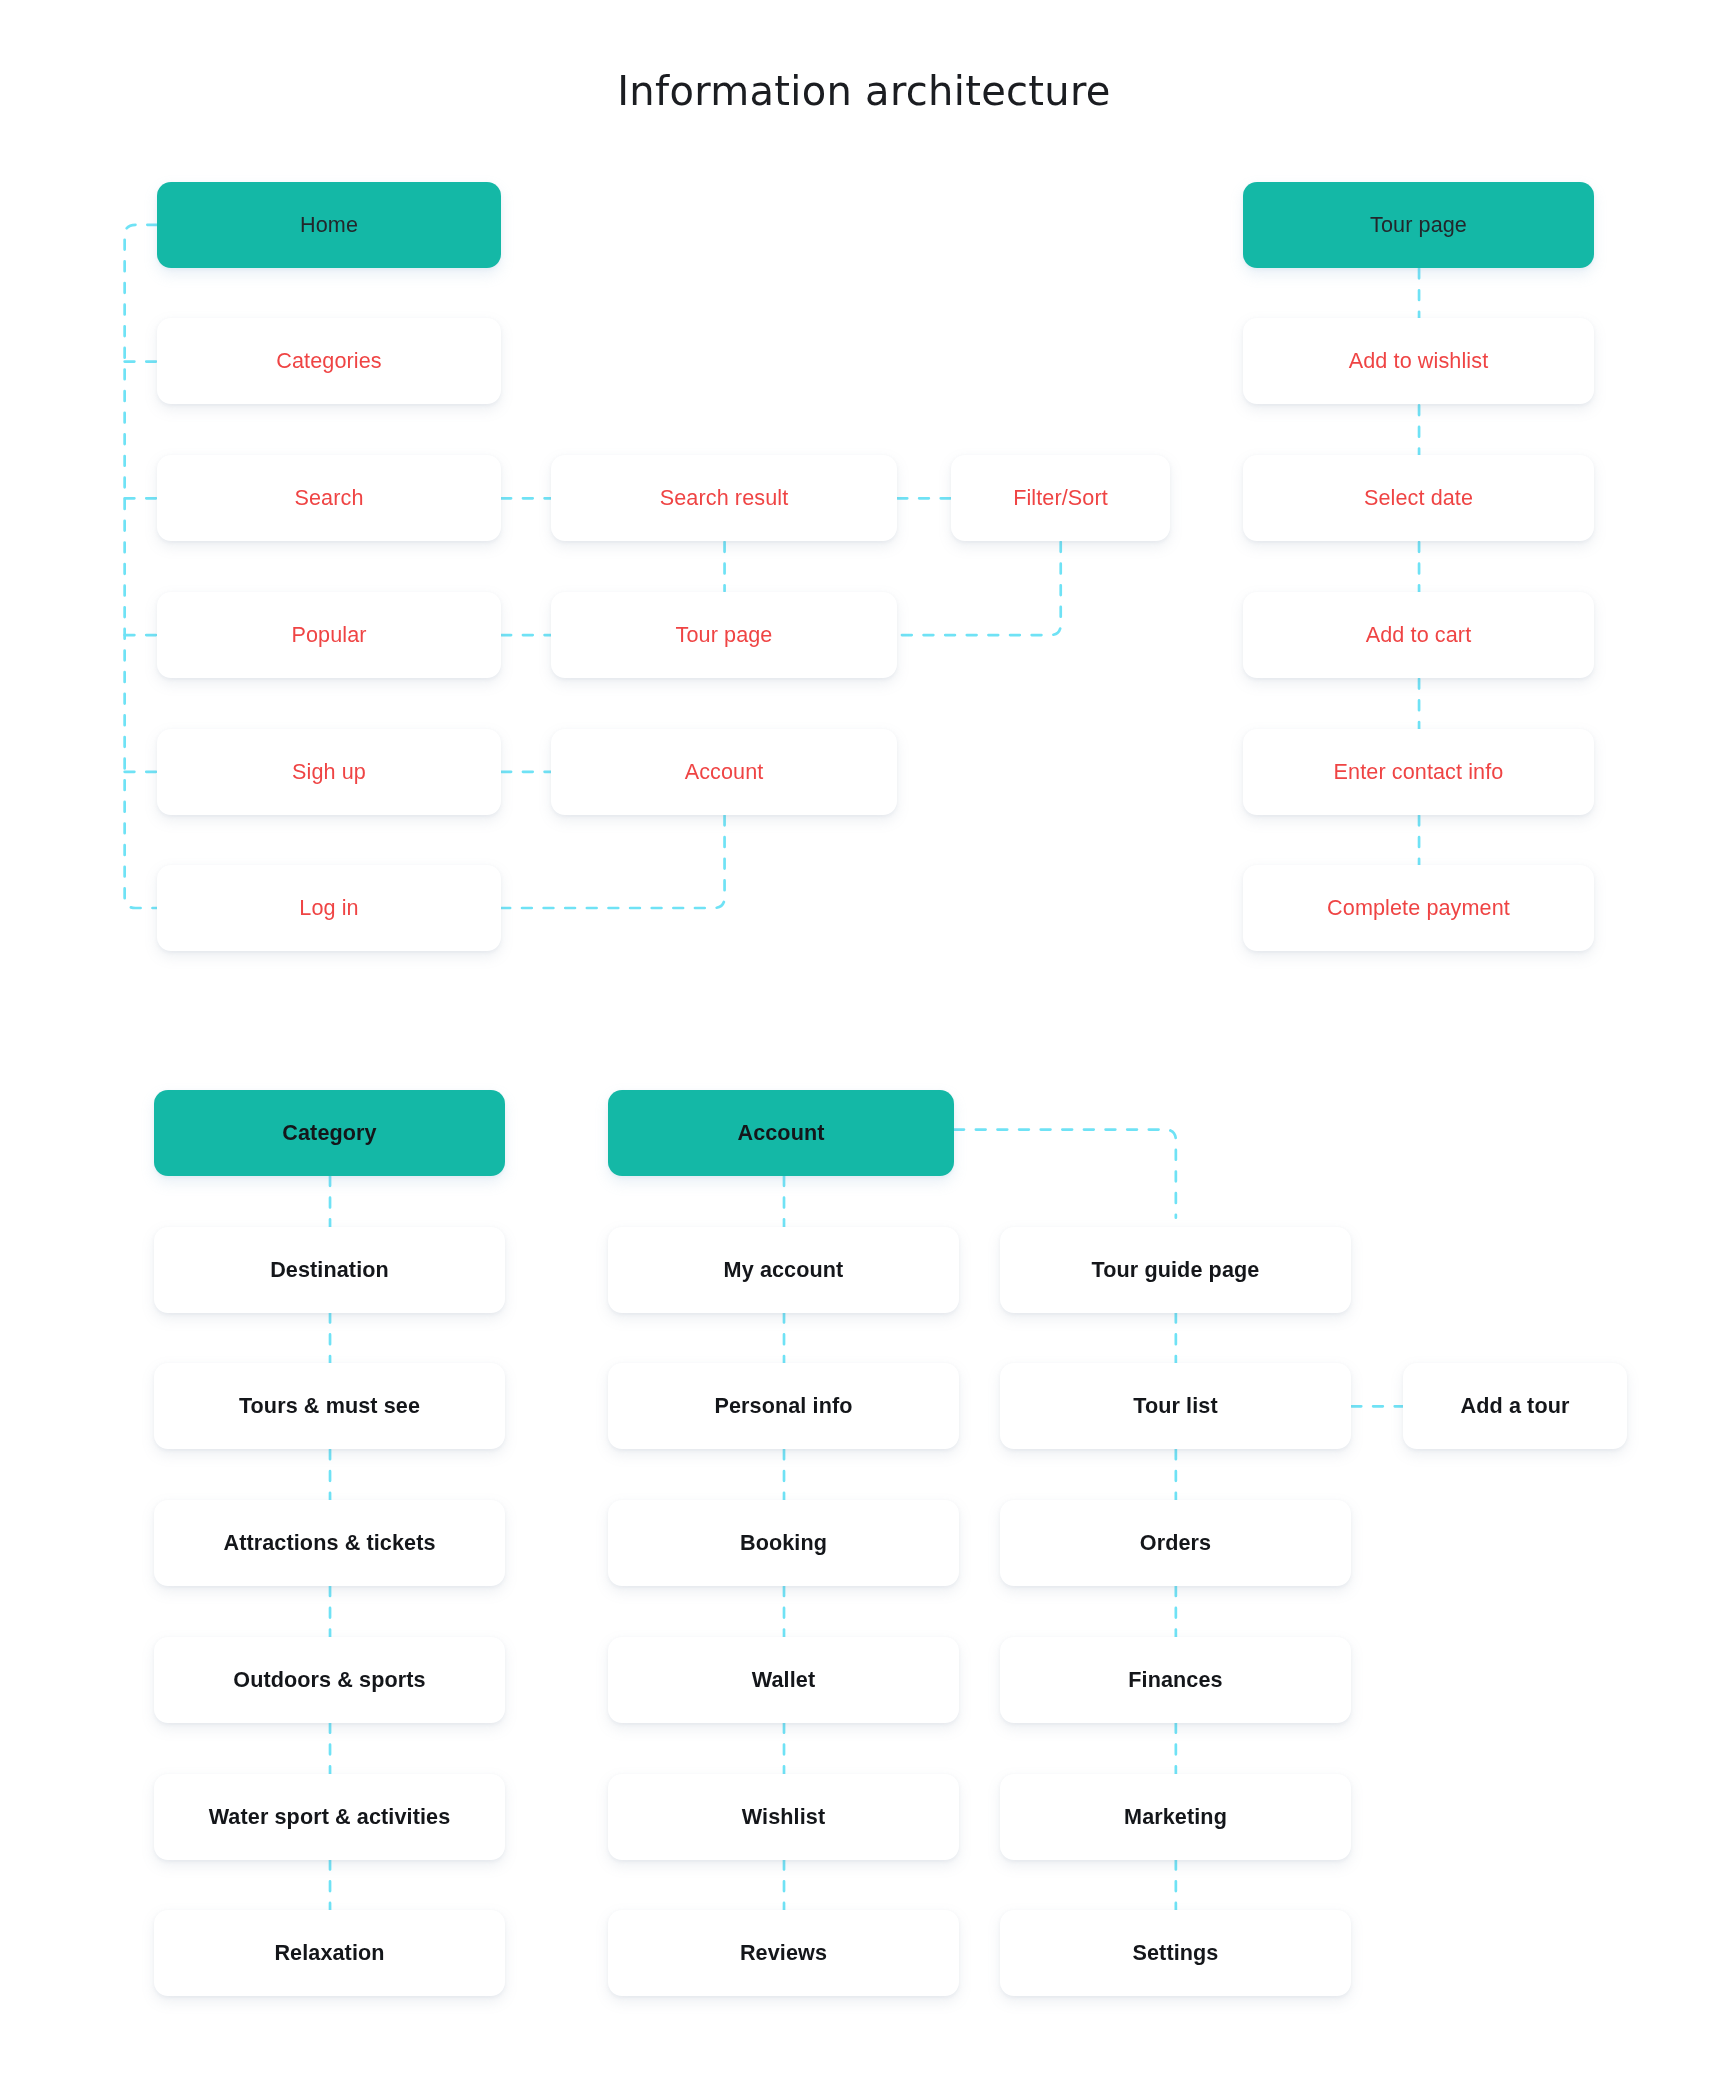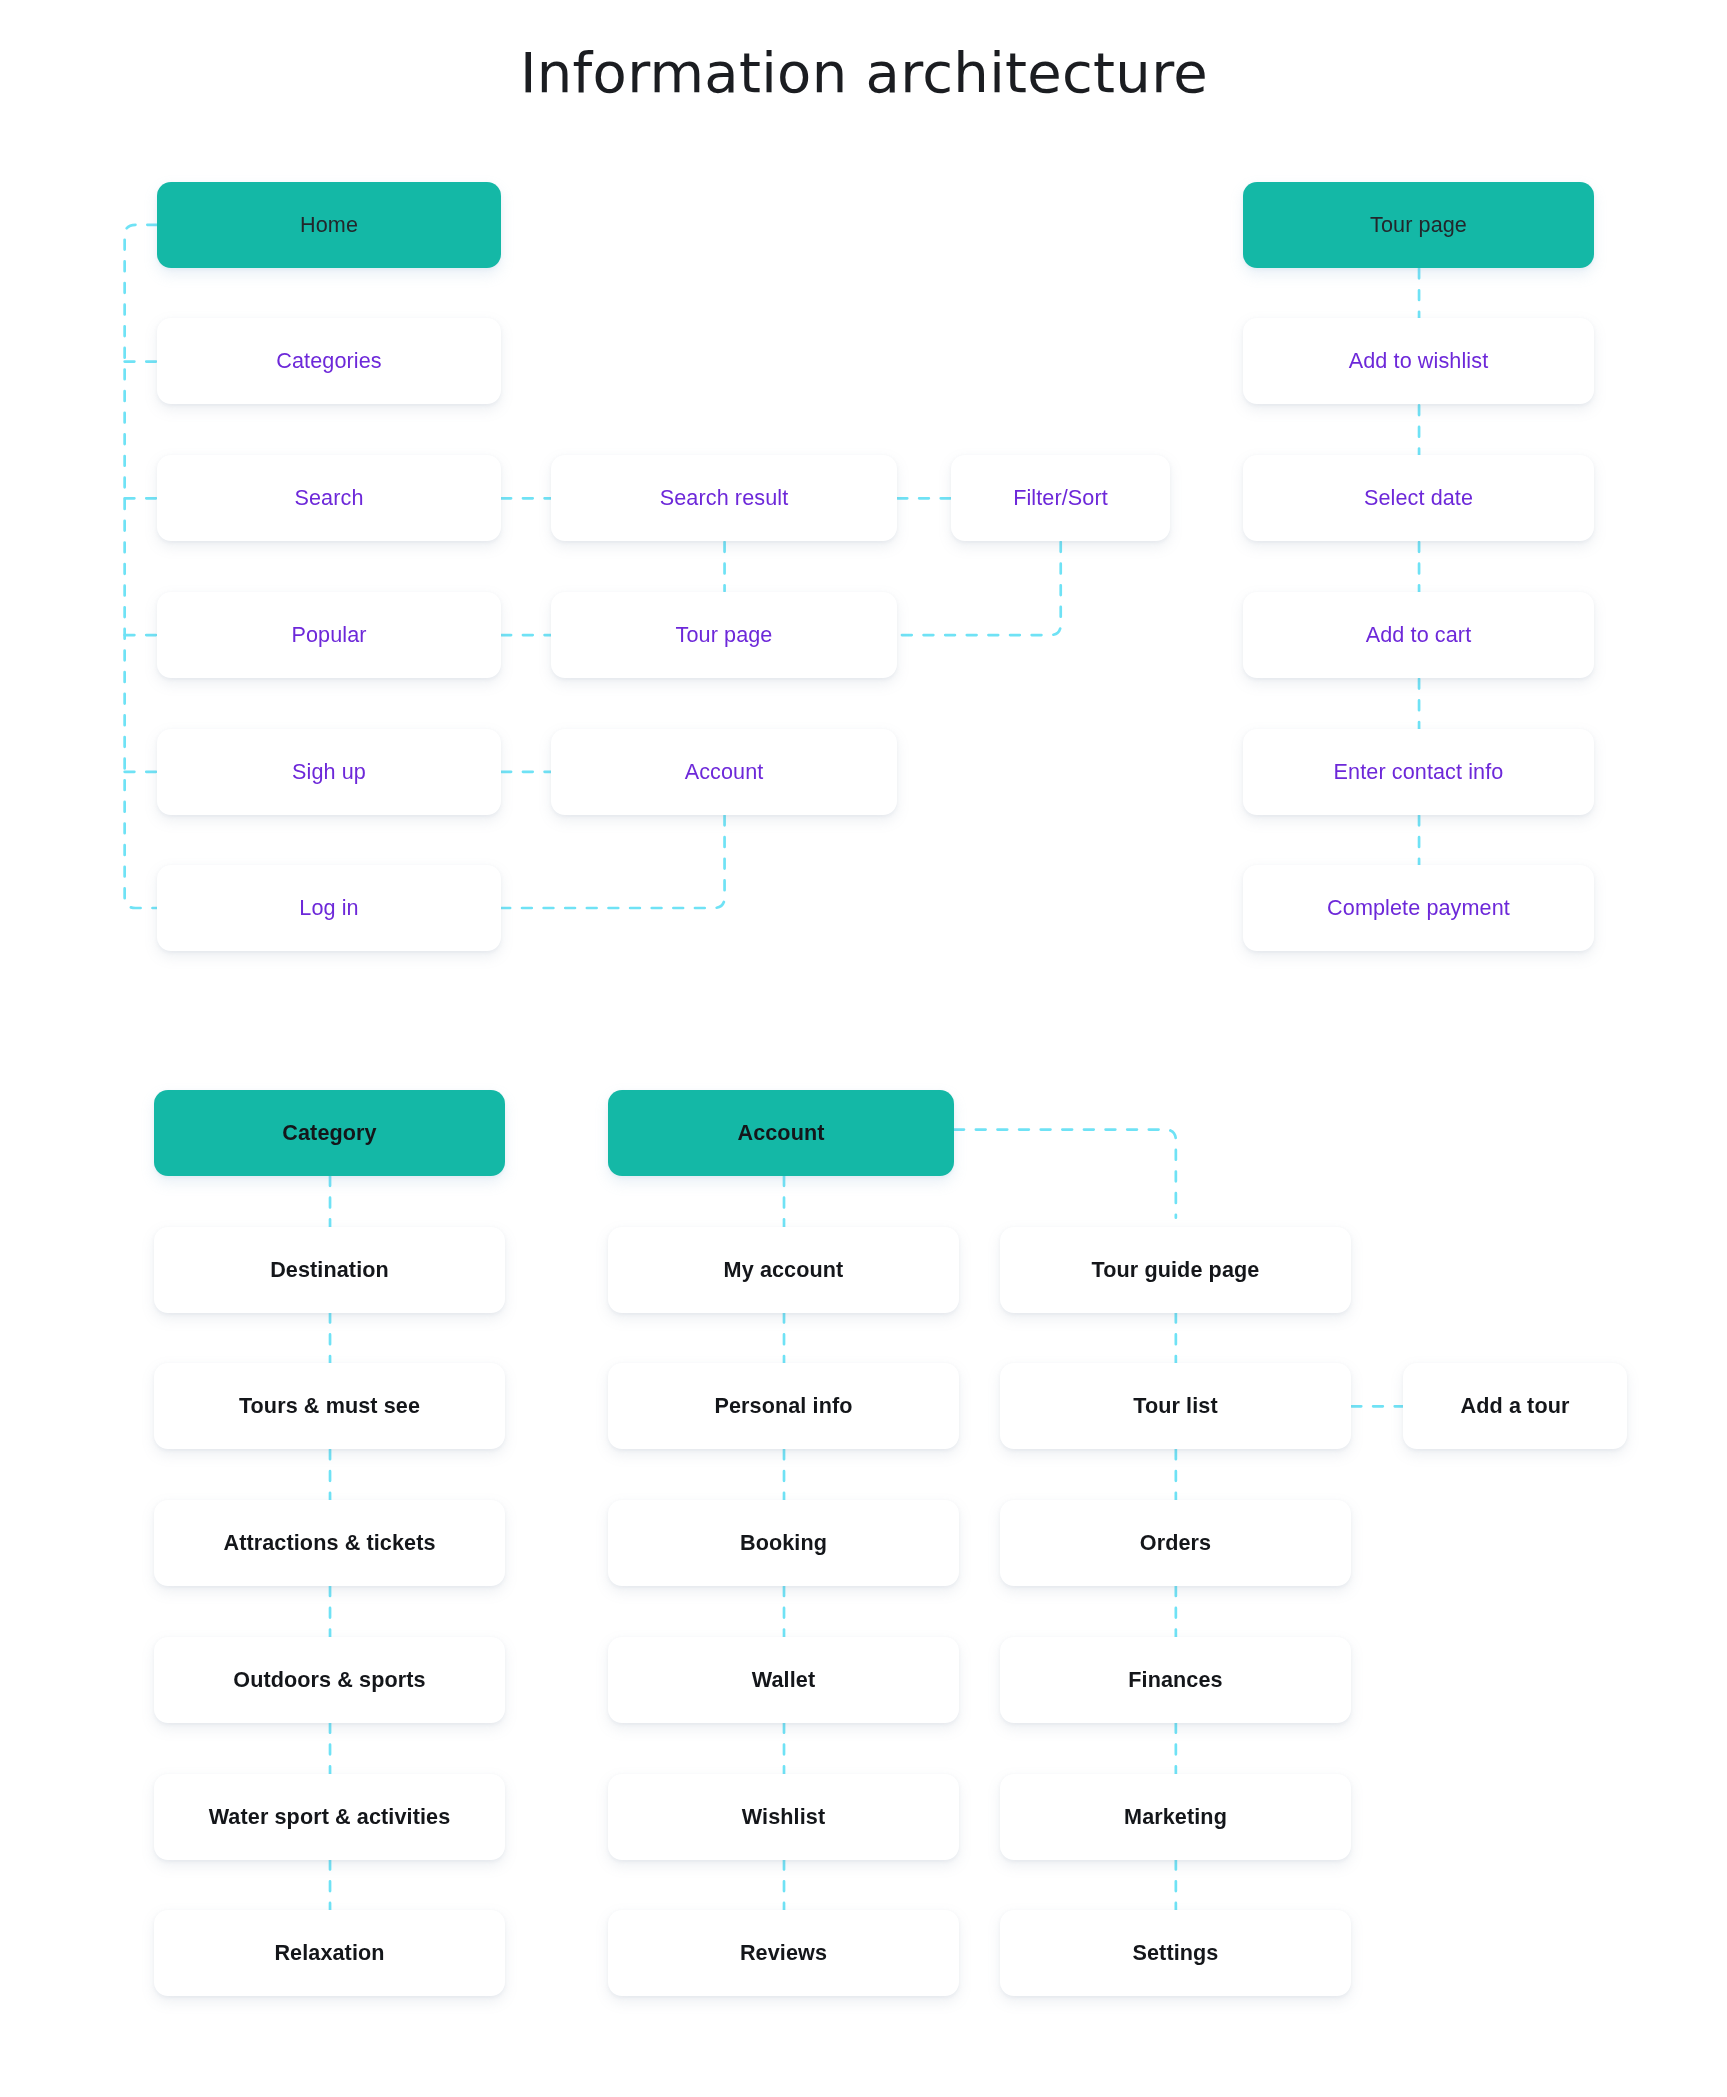--- a/index.html
+++ b/index.html
@@ -16,24 +16,24 @@
     width: 1728px;
     height: 2097px;
     overflow: hidden;
     background: #ffffff;
   }
 
   
   #page-title {
     position: absolute;
     left: 0;
-    top: 40px;
+    top: 68px;
     width: 1728px;
     text-align: center;
-    font-size: 56px;
+    font-size: 40px;
     font-weight: 400;
     letter-spacing: 0.3px;
     color: #1b1d21;
     font-family: "DejaVu Sans", sans-serif;
   }
 
   
   #wires {
     position: absolute;
     left: 0; top: 0;
@@ -59,21 +59,21 @@
 
   .node.header {
     background: #14b8a6;
     box-shadow: 0 6.5px 14px rgba(140,180,210,0.18),
                 0 1.1px 3.2px rgba(140,180,210,0.10);
   }
 
   .node .lbl {
     font-size: 21.6px;
     font-weight: 400;
-    color: #6d28d9;
+    color: #ef4444;
     line-height: 1.15;
     letter-spacing: 0.1px;
   }
 
   
   .node.strong .lbl {
     font-weight: 600;
     color: #14161a;
   }
   .node.header .lbl { font-weight: 400; color: #23262b; }

